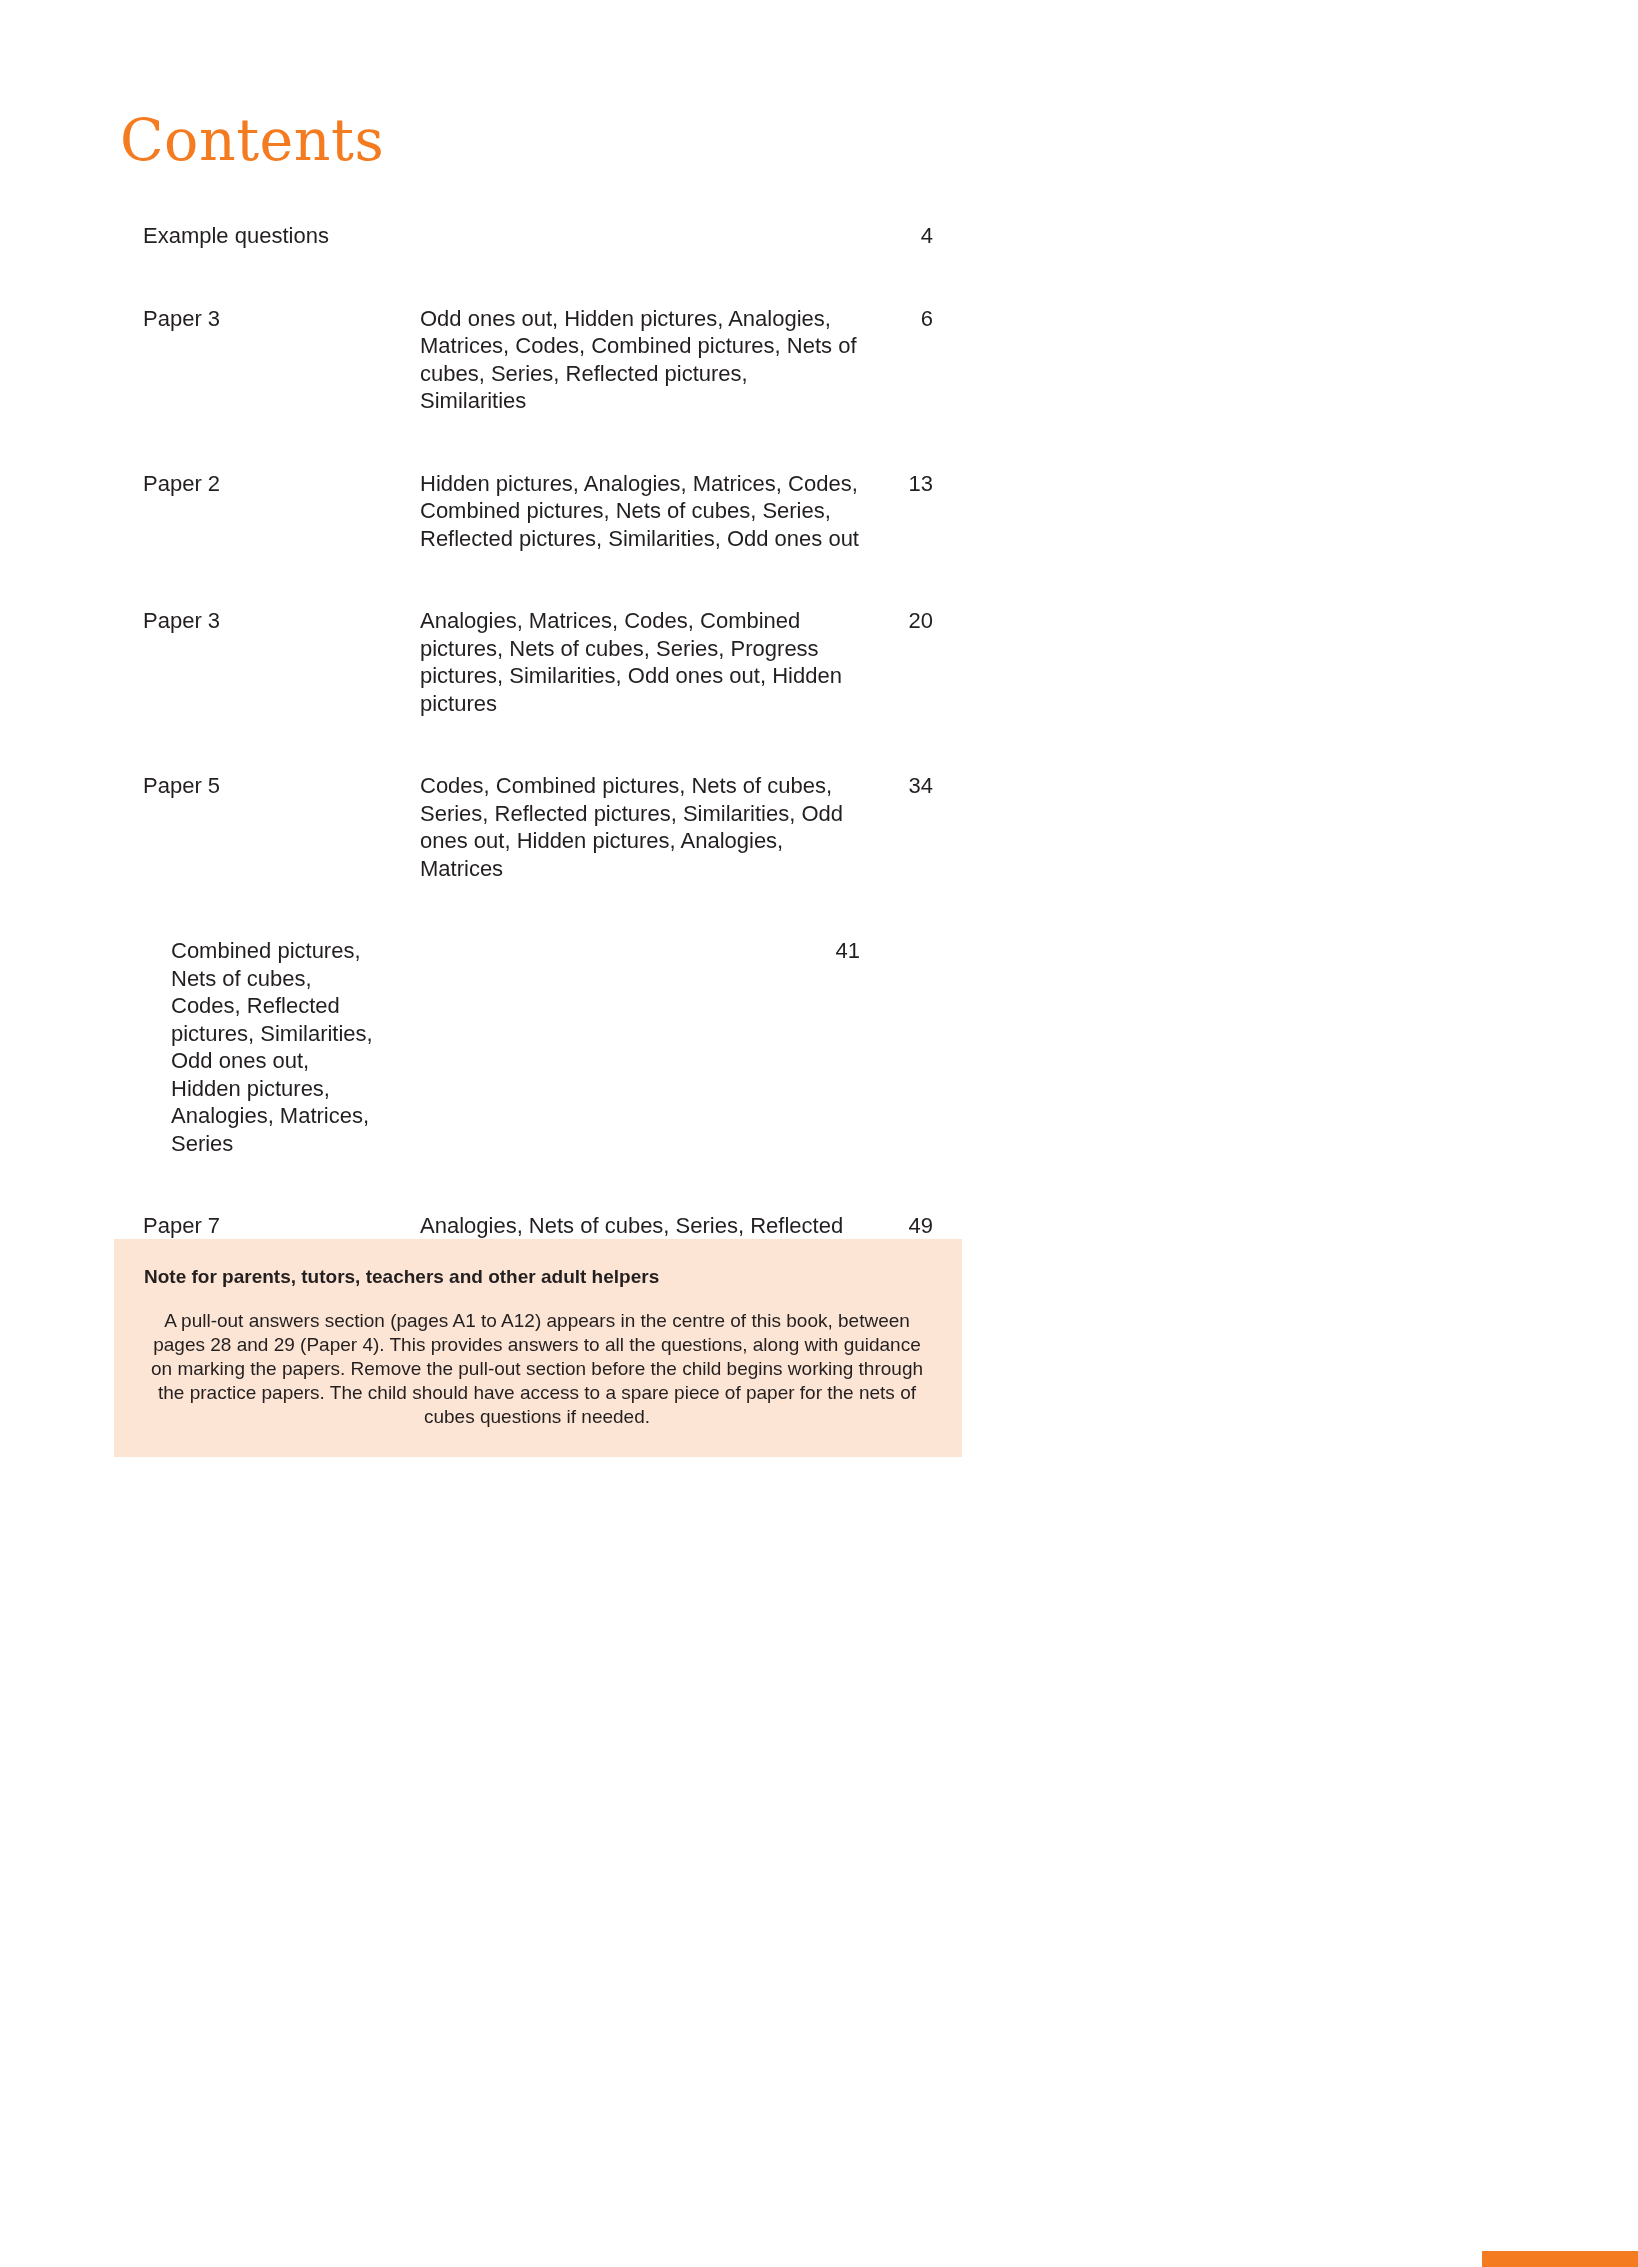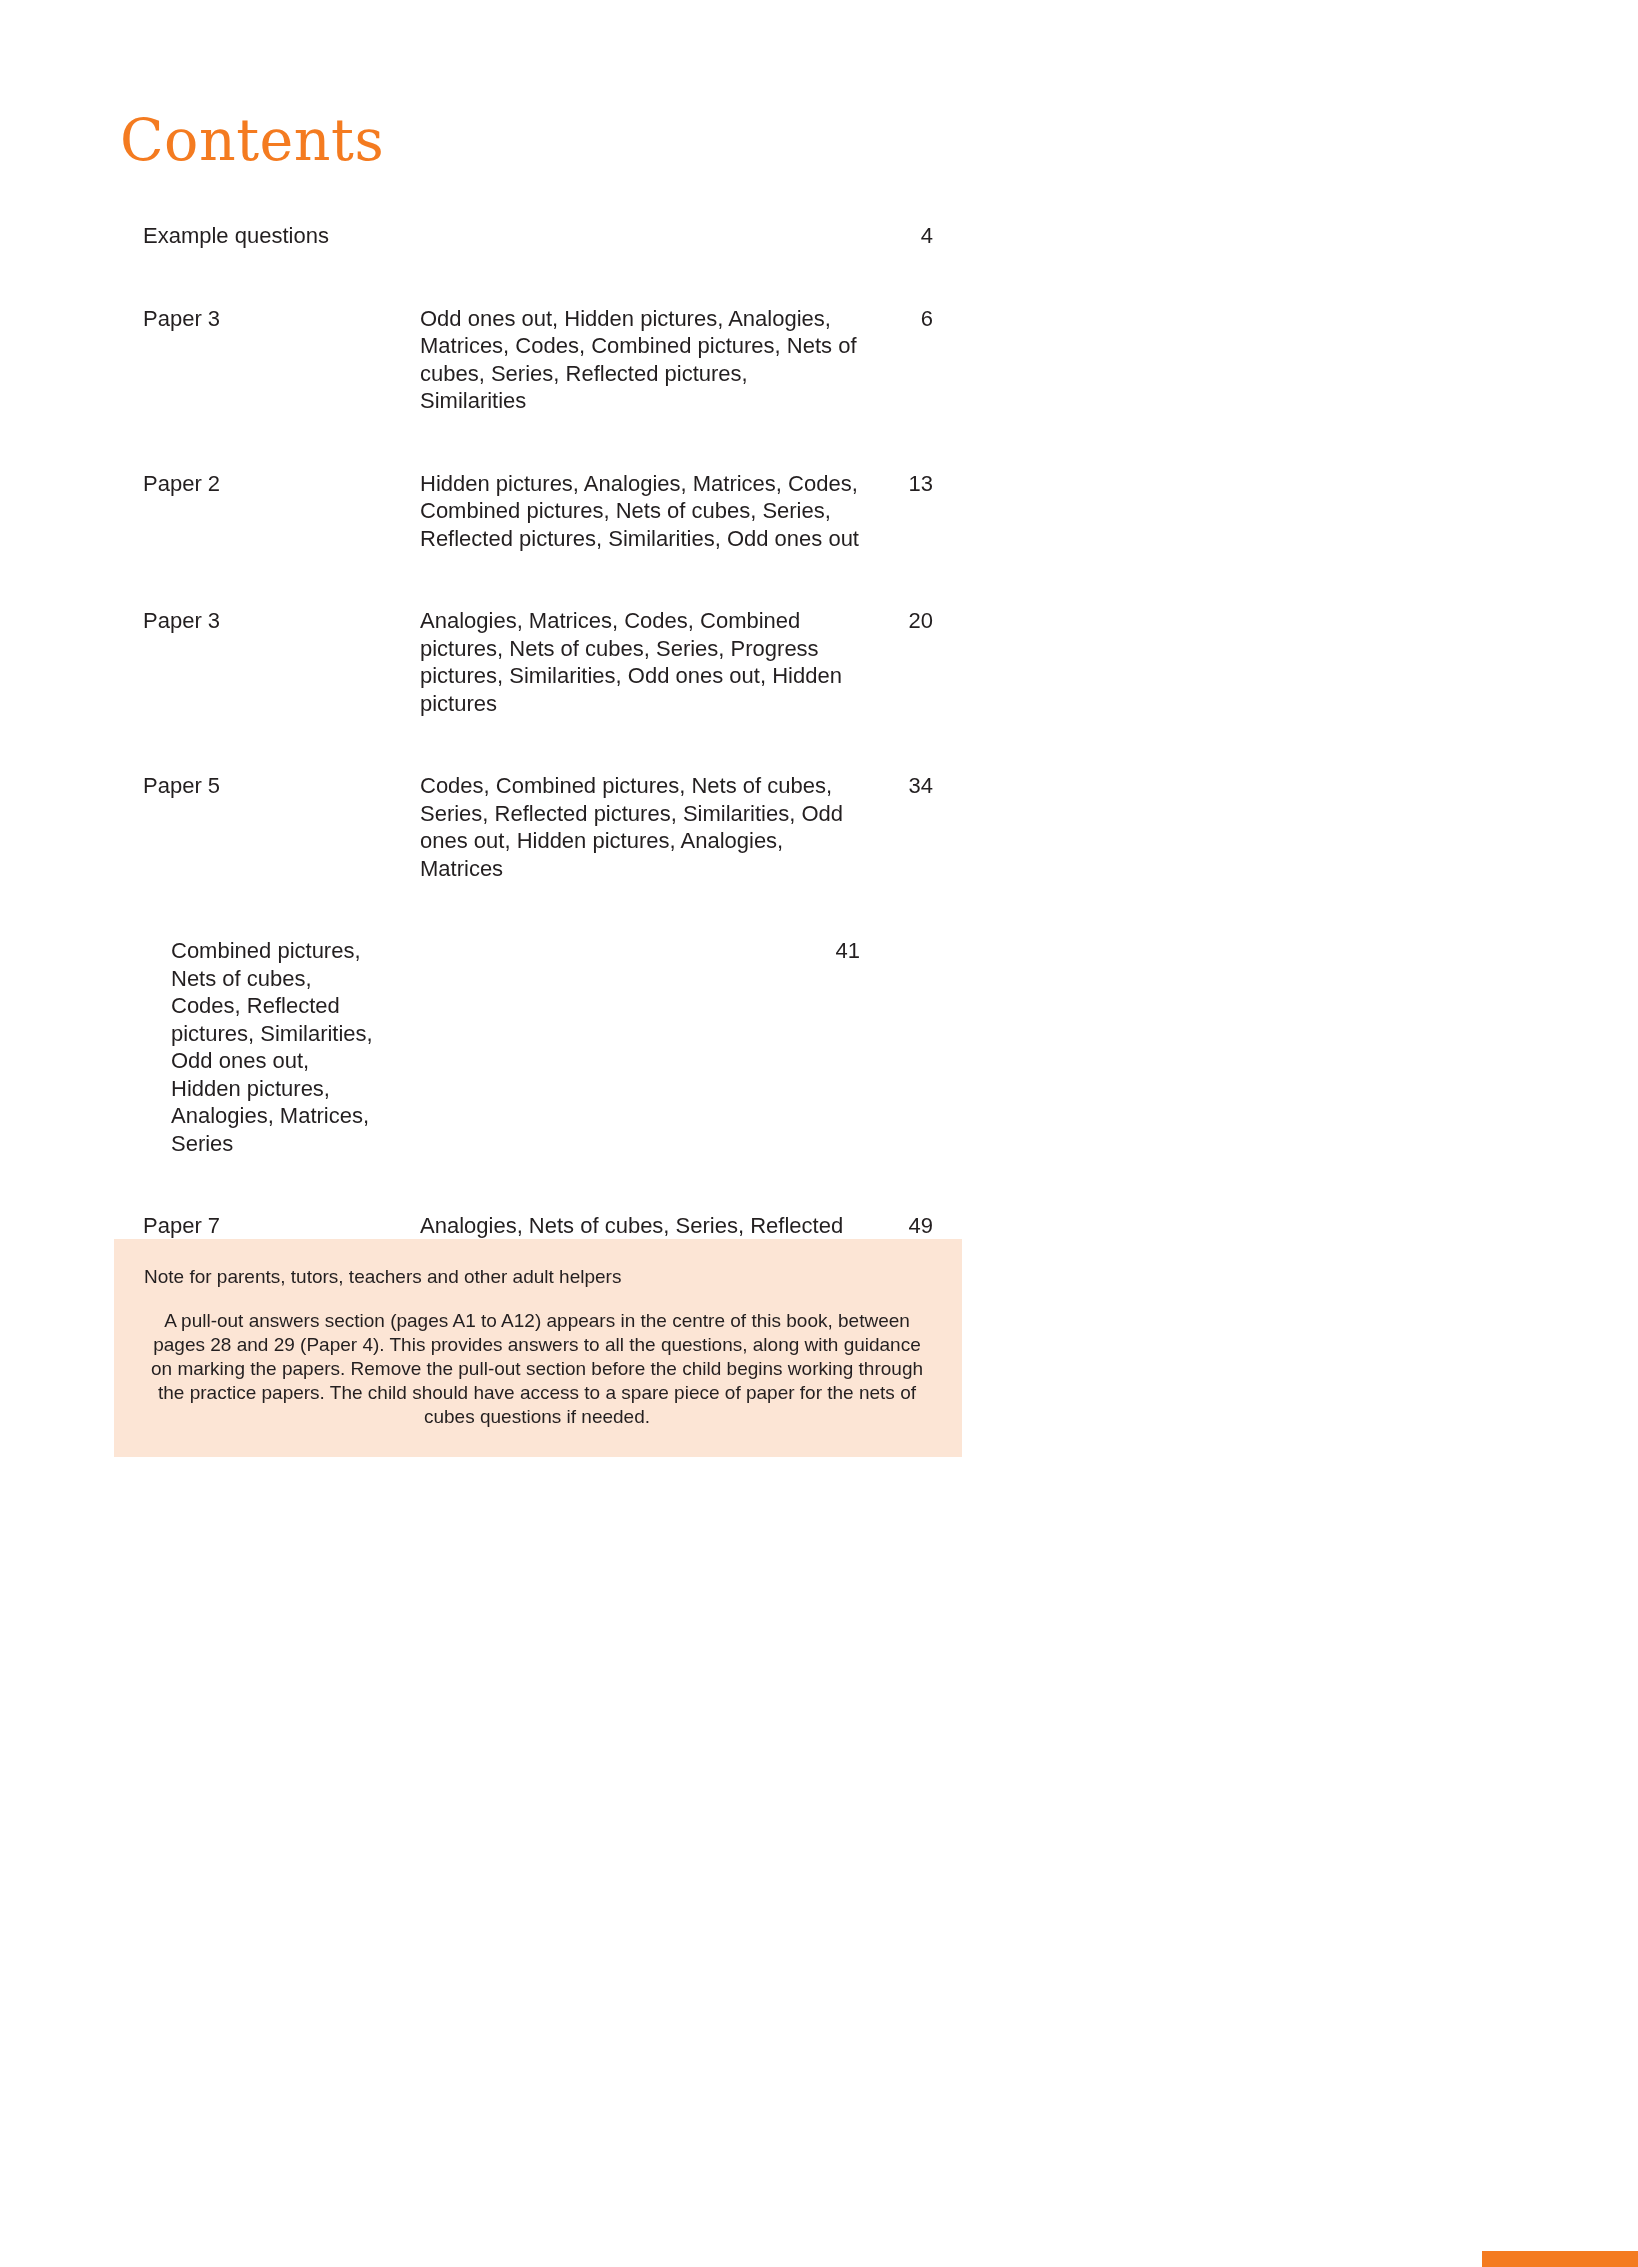--- a/index.html
+++ b/index.html
@@ -56,21 +56,21 @@
     position: absolute;
     top: 1223px;
     left: 98px;
     width: 848px;
     background: #fce5d5;
     padding: 18.4px 24px 20px 22px;
     font-size: 19px;
     line-height: 24px;
   }
   .note-heading {
-    font-weight: normal;
+    font-weight: bold;
     margin-bottom: 3.7px;
   }
   .note-body {
     font-weight: normal;
     text-align: center;
   }
   .page-edge-marker {
     position: absolute;
     right: 0;
     bottom: 15.6px;

